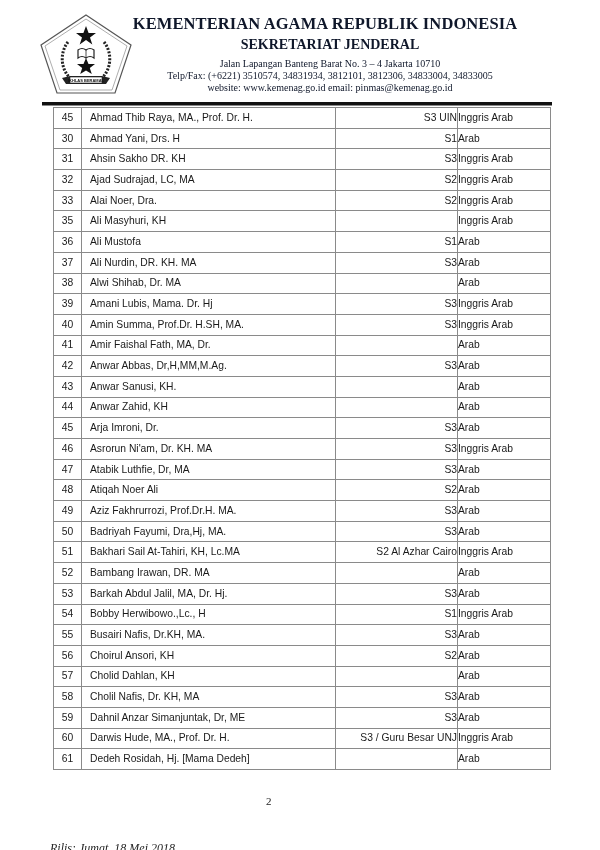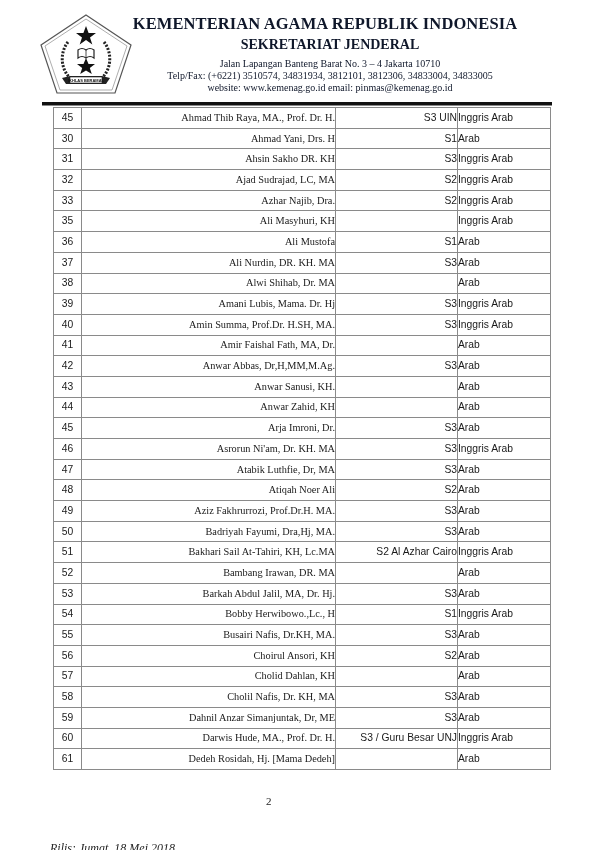--- a/index.html
+++ b/index.html
@@ -8,21 +8,21 @@
     .header-text { position: absolute; left: 140px; top: 14px; width: 380px; text-align: center; font-family: "Liberation Serif", serif; color: #0f172a; }
     .h1 { font-size: 16.5px; font-weight: bold; letter-spacing: 0.1px; line-height: 20px; white-space: nowrap; margin-left: -10px; }
     .h2 { font-size: 14px; font-weight: bold; line-height: 20px; margin-top: 1px; }
     .addr { font-size: 10px; line-height: 12px; white-space: nowrap; }
     .addr1 { margin-top: 3px; }
     .rule { position: absolute; left: 42px; top: 102px; width: 510px; height: 3px; background: #111; }
     .rule2 { position: absolute; left: 42px; top: 105px; width: 510px; height: 1px; background: #888; }
     table.roster { position: absolute; left: 53px; top: 107px; border-collapse: collapse; font-family: "Liberation Sans", sans-serif; font-size: 10.3px; color: #1a1a1a; }
     table.roster td { border: 1px solid #8a8a8a; height: 19.7px; padding: 0; line-height: 12px; }
     td.c-no { width: 27px; text-align: center; }
-    td.c-name { width: 245px; padding-left: 8px !important; text-align: right; font-family: Liberation Serif, serif; }
+    td.c-name { width: 245px; padding-left: 8px !important; text-align: left; }
     td.c-edu { width: 121px; text-align: right; }
     td.c-lang { width: 92px; }
     .footer-date { position: absolute; left: 50px; top: 841px; font-family: "Liberation Serif", serif; font-style: italic; font-size: 12px; color: #222; }
     .footer-page { position: absolute; left: 266px; top: 795px; font-family: "Liberation Serif", serif; font-size: 11px; color: #222; }
   </style>
 </head>
 <body>
 
 <svg class="logo" viewBox="0 0 96 84">
   <polygon points="48,3 93,33 77,81 19,81 3,33" fill="#fff" stroke="#555" stroke-width="1.2"></polygon>
@@ -76,21 +76,21 @@
         <td class="c-lang">Inggris Arab</td>
       </tr>
       <tr>
         <td class="c-no">32</td>
         <td class="c-name">Ajad Sudrajad, LC, MA</td>
         <td class="c-edu">S2</td>
         <td class="c-lang">Inggris Arab</td>
       </tr>
       <tr>
         <td class="c-no">33</td>
-        <td class="c-name">Azhar Najib, Dra.</td>
+        <td class="c-name">Alai Noer, Dra.</td>
         <td class="c-edu">S2</td>
         <td class="c-lang">Inggris Arab</td>
       </tr>
       <tr>
         <td class="c-no">35</td>
         <td class="c-name">Ali Masyhuri, KH</td>
         <td class="c-edu"></td>
         <td class="c-lang">Inggris Arab</td>
       </tr>
       <tr>

